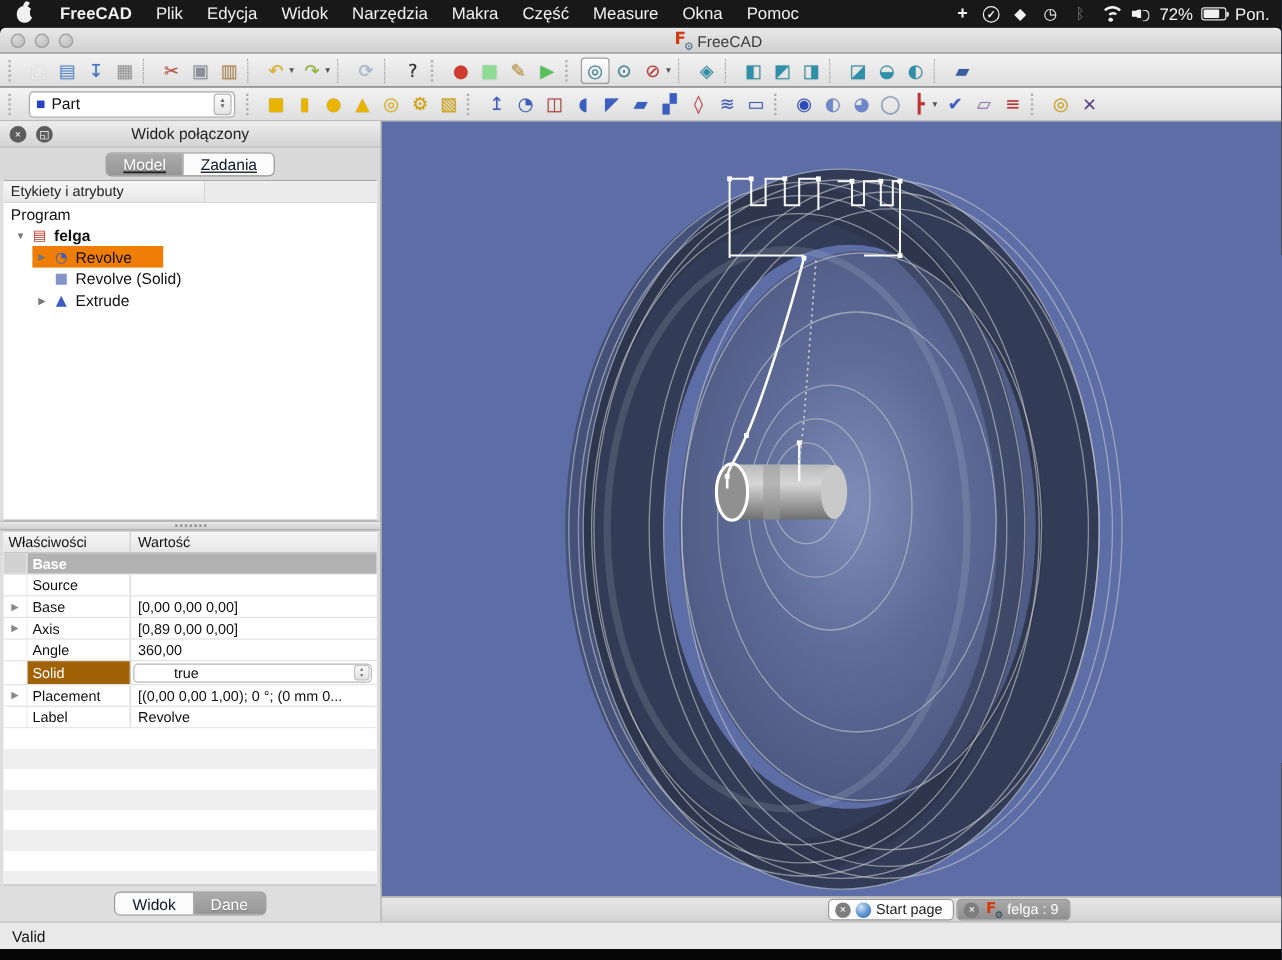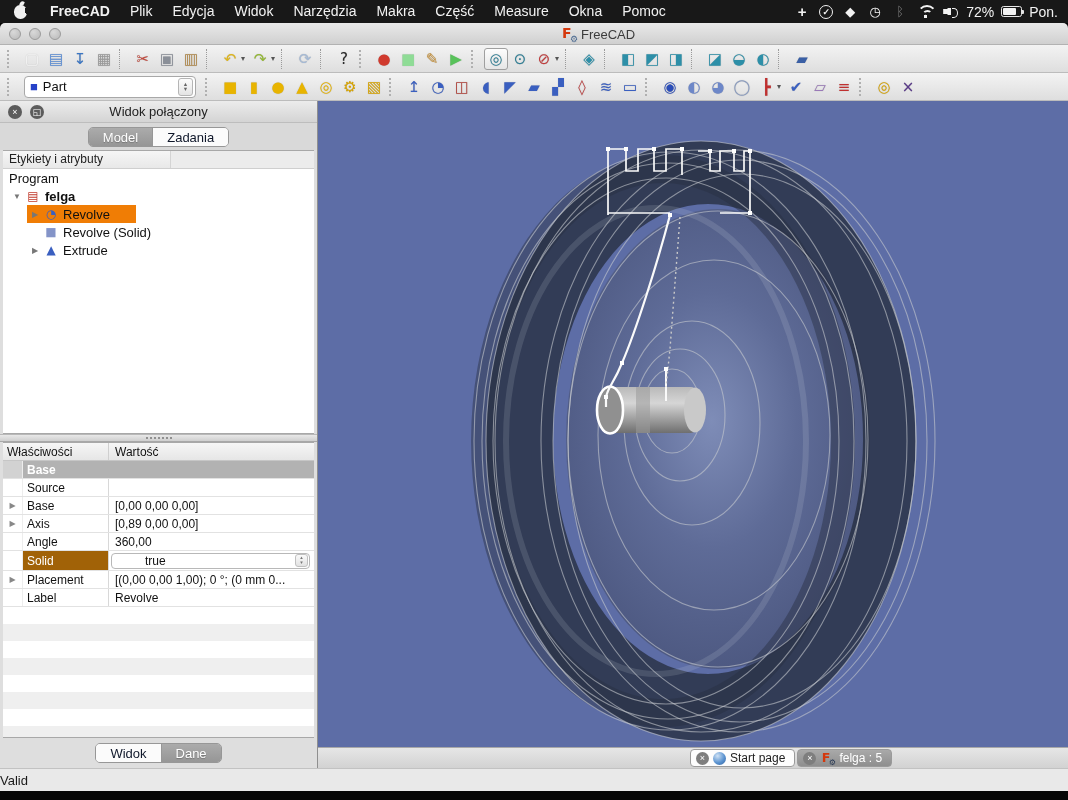--- a/index.html
+++ b/index.html
@@ -50,21 +50,21 @@
   .wb-label{flex:1;font-size:13px;color:#111;}
   .wb-stepper{width:15px;height:18px;border:1px solid #b5b5b5;border-radius:3px;background:linear-gradient(#fcfcfc,#e4e4e4);display:flex;flex-direction:column;align-items:center;justify-content:center;color:#666;}
   .wb-stepper span{font-size:5.5px;line-height:5px;}
 
   
   .main{flex:1;display:flex;min-height:0;background:#dcdcdc;}
   .dock{width:318px;flex:0 0 auto;background:#dedede;border-right:1px solid #8f8f8f;display:flex;flex-direction:column;}
   .dock-header{height:22px;background:linear-gradient(#ececec,#d4d4d4);border-bottom:1px solid #bdbdbd;position:relative;display:flex;align-items:center;}
   .dock-btn{width:14px;height:14px;border-radius:50%;background:#5c5c5c;color:#fff;font-size:9px;line-height:14px;text-align:center;margin-left:8px;}
   .dock-title{position:absolute;left:50%;transform:translateX(-50%);font-size:13px;color:#222;}
-  .segwrap{height:27px;display:flex;align-items:center;justify-content:center;background:#d9d9d9;}
+  .segwrap{height:27px;display:flex;align-items:center;justify-content:center;background:#d9d9d9;text-decoration:underline;}
   .seg{display:flex;border:1px solid #979797;border-radius:5px;overflow:hidden;height:20px;}
   .seg-btn{padding:0 14px;font-size:13px;line-height:19px;background:#fbfbfb;color:#0f172a;}
   .seg-btn.active{background:linear-gradient(#ababab,#969696);color:#fff;text-shadow:0 1px 1px rgba(0,0,0,.25);}
   .seg-btn + .seg-btn{border-left:1px solid #979797;}
 
   .treewidget{flex:1;background:#fff;border-top:1px solid #a8a8a8;border-bottom:1px solid #a8a8a8;margin:0 3px;overflow:hidden;display:flex;flex-direction:column;}
   .tree-header{height:18px;display:flex;background:linear-gradient(#f6f6f6,#e8e8e8);border-bottom:1px solid #cfcfcf;font-size:12px;color:#222;}
   .tree-header .c1{width:168px;padding:1px 6px;border-right:1px solid #d4d4d4;}
   .tree-header .c2{flex:1;background:#ececec;}
   .tree-row{height:18px;display:flex;align-items:center;font-size:13px;color:#111;}
@@ -104,21 +104,21 @@
   .mdi-bar{height:21px;background:linear-gradient(#e6e6e6,#d2d2d2);border-top:1px solid #a8a8a8;display:flex;align-items:center;}
   .mdi-tab{display:flex;align-items:center;gap:4px;height:18px;border:1px solid #9a9a9a;border-radius:4px;padding:0 9px 0 5px;font-size:12px;}
   .mdi-tab.first{margin-left:372px;}
   .mdi-tab.active-look{background:#fdfdfd;color:#222;}
   .mdi-tab.gray{background:linear-gradient(#a9a9a9,#8f8f8f);color:#fff;margin-left:2px;}
   .tab-close{width:13px;height:13px;border-radius:50%;background:#7e7e7e;color:#fff;font-size:9px;line-height:13px;text-align:center;flex:0 0 auto;}
   .globe{width:13px;height:13px;border-radius:50%;background:radial-gradient(circle at 35% 30%,#cfe2f5,#5b93d0 55%,#2d5f9e);flex:0 0 auto;}
   .fc-logo.small{transform:scale(.9);}
 
   
-  .statusbar{height:23px;background:#e9e9e9;border-top:1px solid #c2c2c2;display:flex;align-items:center;font-size:13px;color:#1a1a1a;flex:0 0 auto;}
+  .statusbar{height:23px;background:#e9e9e9;border-top:1px solid #c2c2c2;display:flex;align-items:center;padding-left:10px;font-size:13px;color:#1a1a1a;flex:0 0 auto;}
   .bottomstrip{height:9px;background:#060606;flex:0 0 auto;}
 </style>
 </head>
 <body>
 
 <div class="screen">
 
   <div class="menubar">
     <span class="apple-wrap">
         <span class="apple"></span>
@@ -616,21 +616,21 @@
           <span class="tab-close">×</span>
           <span class="globe"></span>
           <span>Start page</span>
         </div>
         <div class="mdi-tab gray">
           <span class="tab-close">×</span>
           <span class="fc-logo small">
             <span class="fc-f">F</span>
             <span class="fc-gear" style="color:#2a3a55">⚙</span>
           </span>
-          <span>felga : 5</span>
+          <span>felga : 9</span>
         </div>
       </div>
     </div>
   </div>
 
   <div class="statusbar">
     <span>Valid</span>
   </div>
   <div class="bottomstrip"></div>
 </div>

